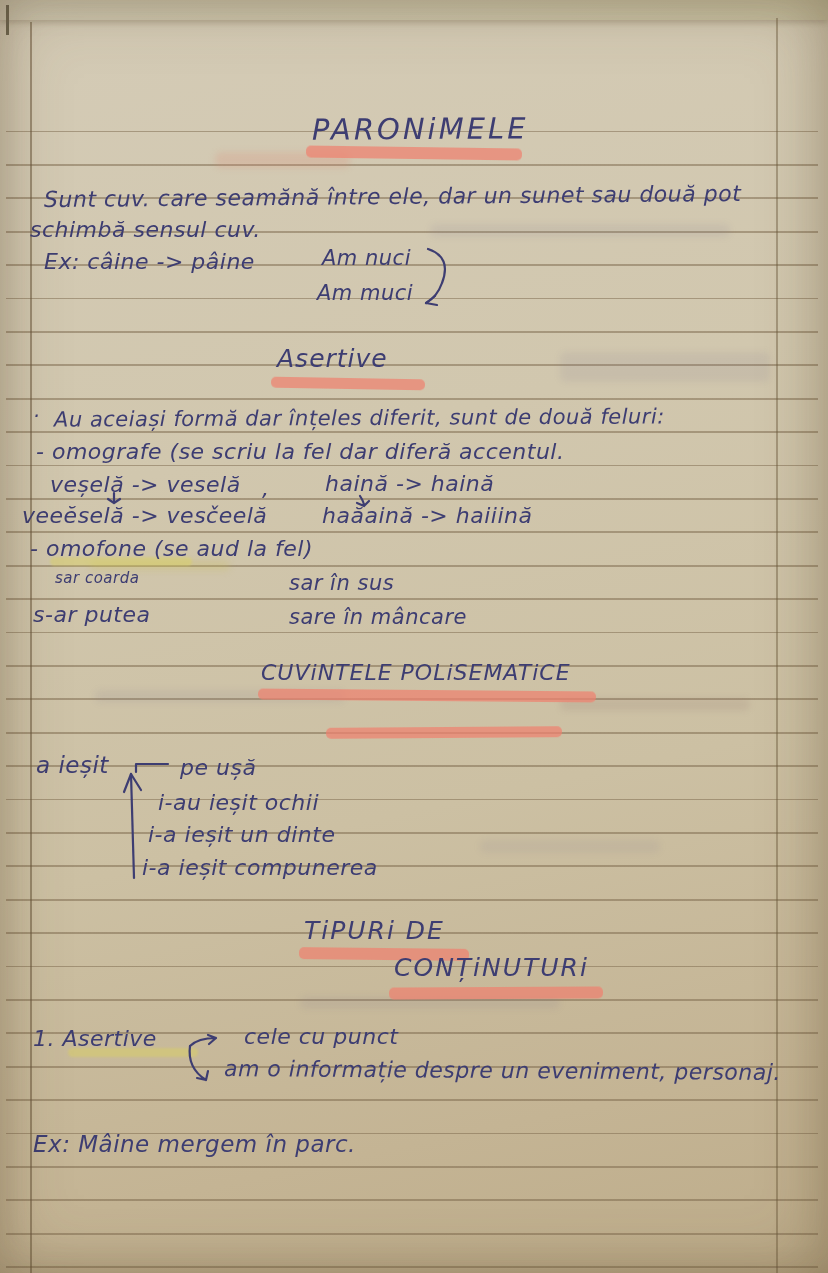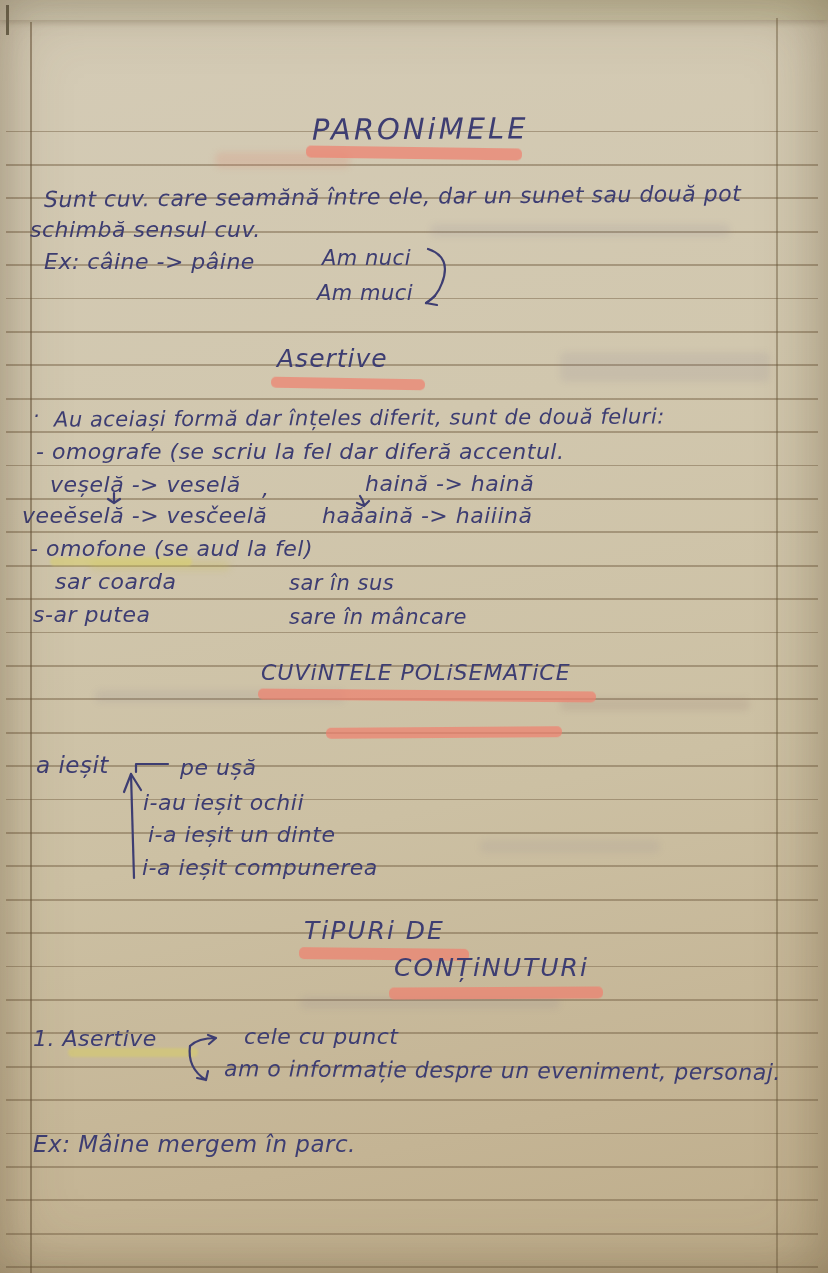--- a/index.html
+++ b/index.html
@@ -60,49 +60,49 @@
 
   <div class="bar-red" style="left:271px;top:378px;width:154px;height:11px;transform:rotate(1deg);"></div>
   <div class="hw" style="left:277px;top:344px;font-size:25px;letter-spacing:1px;">Asertive</div>
 
   <div class="hw" style="left:33px;top:404px;font-size:20px;">·</div>
   <div class="hw" style="left:54px;top:406px;font-size:21px;transform:rotate(-.3deg);">Au aceiași formă dar înțeles diferit, sunt de două feluri:</div>
   <div class="hw" style="left:36px;top:439px;font-size:22px;">- omografe (se scriu la fel dar diferă accentul.</div>
 
   <div class="hw" style="left:50px;top:472px;font-size:22px;">veșelă -&gt; veselă</div>
   <div class="hw" style="left:262px;top:476px;font-size:22px;">,</div>
-  <div class="hw" style="left:325px;top:471px;font-size:22px;margin-left:40px;">haină -&gt; haină</div>
+  <div class="hw" style="left:325px;top:471px;font-size:22px;">haină -&gt; haină</div>
   <div class="hw" style="left:22px;top:503px;font-size:22px;">veeĕselă -&gt; vesčeelă</div>
   <div class="hw" style="left:322px;top:503px;font-size:22px;text-align:right;">haăaină -&gt; haiiină</div>
   <svg style="left:104px;top:491px;" width="20" height="18" viewBox="0 0 20 18">
     <path class="stroke" d="M10 2 v 10 M10 12 l -6 -4 M10 12 l 6 -4"></path>
   </svg>
   <svg style="left:352px;top:494px;" width="20" height="18" viewBox="0 0 20 18">
     <path class="stroke" d="M8 2 q 4 6 4 10 M12 12 l -7 -3 M12 12 l 5 -5"></path>
   </svg>
 
   <div class="bar-yellow" style="left:50px;top:557px;width:142px;height:9px;"></div>
   <div class="hw" style="left:30px;top:536px;font-size:22px;">- omofone (se aud la fel)</div>
-  <div class="hw" style="left:55px;top:569px;font-size:22px;">sar coarda</div>
+  <div class="hw" style="left:55px;top:569px;font-size:15px;">sar coarda</div>
   <div class="hw" style="left:289px;top:571px;font-size:21px;">sar în sus</div>
   <div class="hw" style="left:33px;top:602px;font-size:22px;">s-ar putea</div>
   <div class="hw" style="left:289px;top:605px;font-size:21px;">sare în mâncare</div>
 
   <div class="bar-red" style="left:258px;top:690px;width:338px;height:11px;transform:rotate(.5deg);"></div>
   <div class="hw" style="left:261px;top:660px;font-size:22px;letter-spacing:1px;font-style:italic;">CUViNTELE POLiSEMATiCE</div>
   <div class="bar-red" style="left:326px;top:727px;width:236px;height:11px;transform:rotate(-.4deg);"></div>
 
   <div class="hw" style="left:36px;top:752px;font-size:23px;">a ieșit</div>
   <svg style="left:118px;top:756px;" width="60" height="128" viewBox="0 0 60 128">
     <path class="stroke" d="M16 122 L13 18"></path>
     <path class="stroke" d="M13 18 l -7 18 M13 18 l 10 16"></path>
     <path class="stroke" d="M18 8 h 32 M18 8 v 8"></path>
   </svg>
   <div class="hw" style="left:180px;top:755px;font-size:22px;">pe ușă</div>
-  <div class="hw" style="left:143px;top:790px;font-size:22px;">i-au ieșit ochii</div>
+  <div class="hw" style="left:158px;top:790px;font-size:22px;">i-au ieșit ochii</div>
   <div class="hw" style="left:142px;top:855px;font-size:22px;">i-a ieșit compunerea</div>
   <div class="hw" style="left:148px;top:822px;font-size:22px;">i-a ieșit un dinte</div>
 
   <div class="bar-red" style="left:299px;top:948px;width:170px;height:12px;transform:rotate(.6deg);"></div>
   <div class="hw" style="left:304px;top:916px;font-size:25px;letter-spacing:2px;">TiPURi DE</div>
   <div class="bar-red" style="left:389px;top:987px;width:214px;height:12px;transform:rotate(-.3deg);"></div>
   <div class="hw" style="left:394px;top:953px;font-size:25px;letter-spacing:2px;">CONȚiNUTURi</div>
 
   <div class="bar-yellow" style="left:68px;top:1048px;width:130px;height:9px;"></div>
   <div class="hw" style="left:33px;top:1026px;font-size:22px;">1. Asertive</div>

